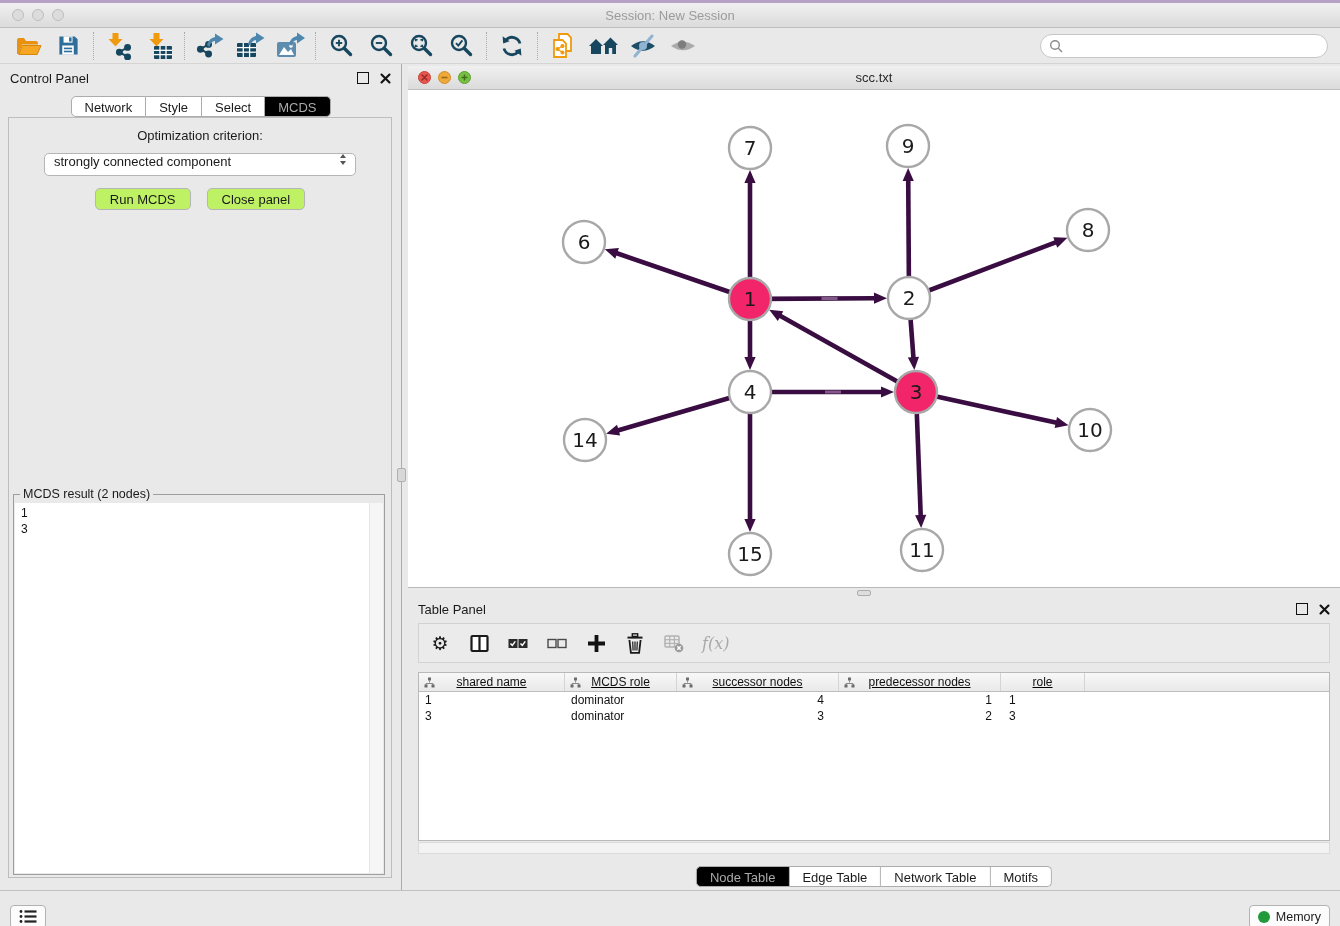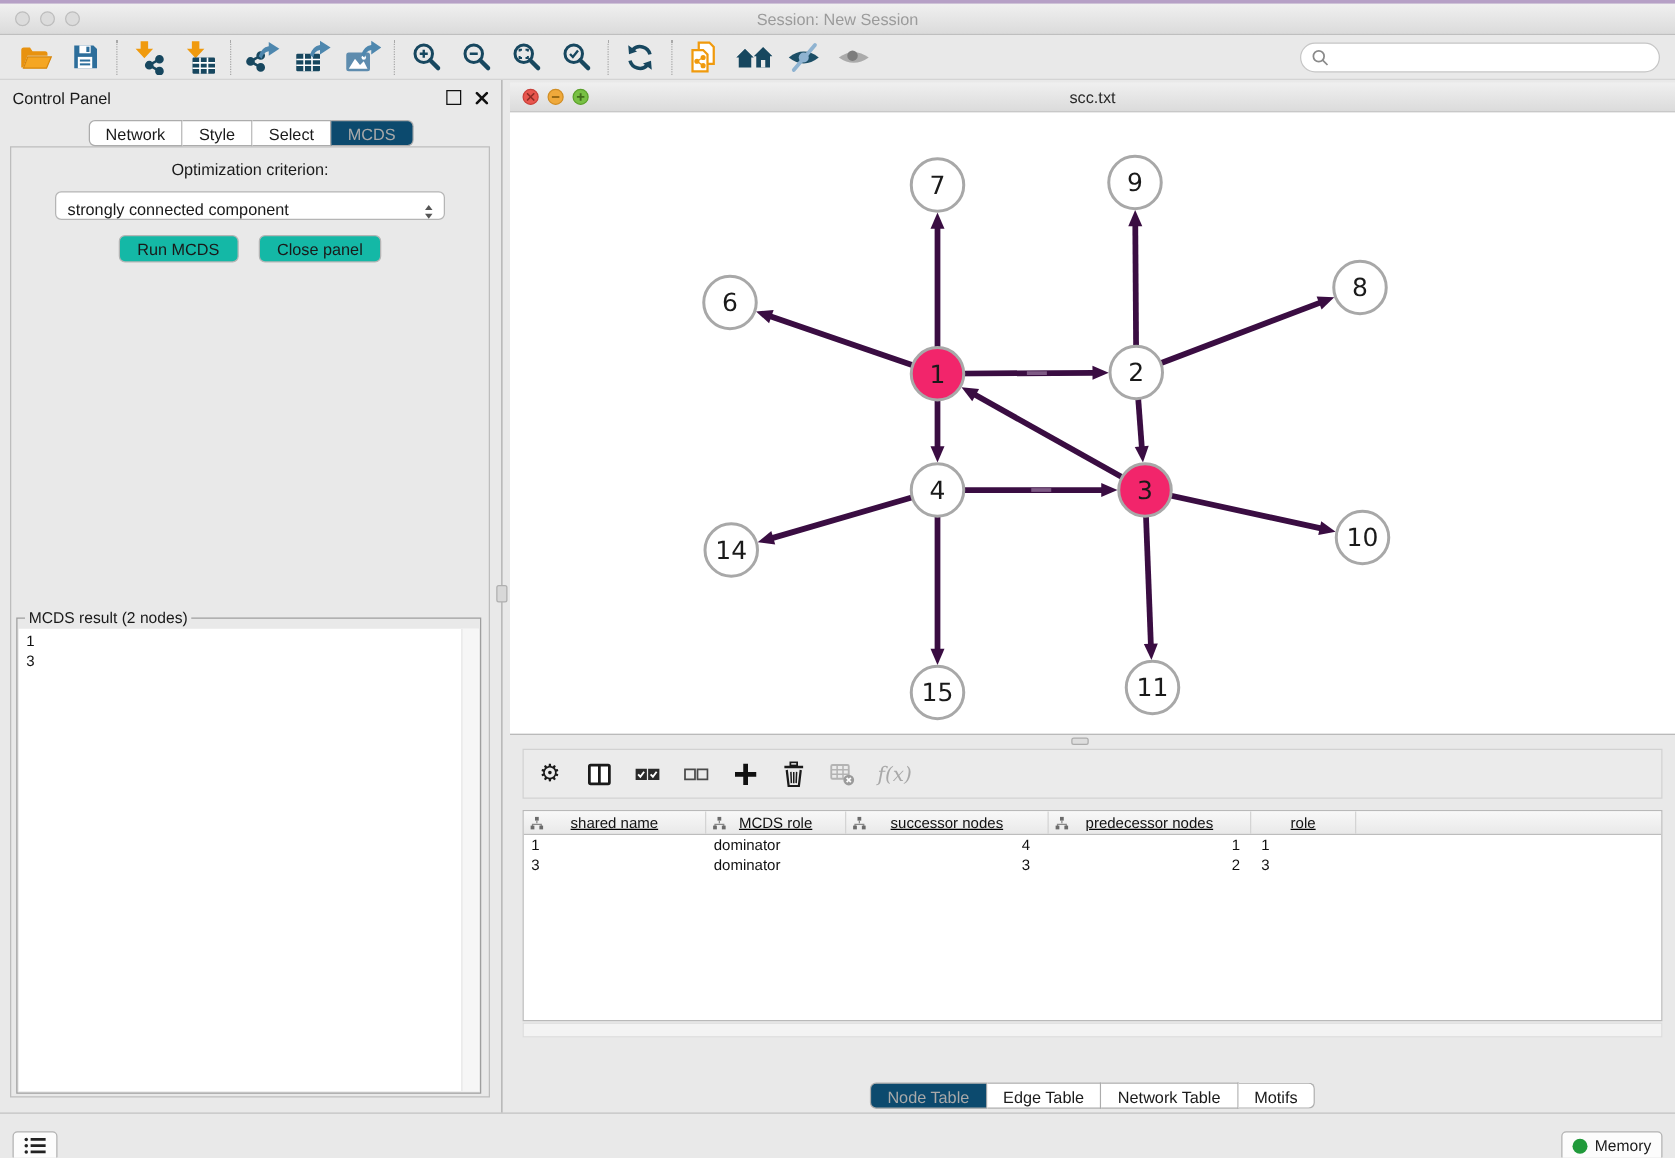--- a/index.html
+++ b/index.html
@@ -34,32 +34,32 @@
   .panel-header.small{height:24px;}
   .panel-title{font-size:13px;color:#1a1a1a;}
   .panel-btns{margin-left:auto;display:flex;align-items:center;gap:11px;}
   .float-btn{width:10px;height:10px;border:1.7px solid #111;background:transparent;box-sizing:content-box;}
   
   .tabbar{display:flex;}
   .tab{background:#fff;border:1px solid #ACACAC;border-left:none;padding:0 13px;font-size:13px;
     color:#1a1a1a;height:21px;line-height:21px;box-sizing:border-box;white-space:nowrap;}
   .tab:first-child{border-left:1px solid #ACACAC;border-radius:5px 0 0 5px;}
   .tab:last-child{border-radius:0 5px 5px 0;}
-  .tab.active{background:#0c4a6e;color:#A9A9A9;}
+  .tab.active{background:#000000;color:#A9A9A9;}
   .cp-tabs{position:absolute;top:32px;left:50%;transform:translateX(-50%);z-index:2;}
   
   .cp-body{position:absolute;left:8px;right:9px;top:53px;bottom:12px;border:1px solid #BDBDBD;}
   .opt-label{text-align:center;margin-top:10px;font-size:13px;color:#1a1a1a;}
   .dropdown{width:312px;height:23px;margin:10px auto 0;background:#fff;border:1px solid #B5B5B5;border-radius:5px;
-    display:flex;align-items:flex-end;padding:0 9px;box-sizing:border-box;font-size:13px;color:#1a1a1a;}
+    display:flex;align-items:flex-start;padding:0 9px;box-sizing:border-box;font-size:13px;color:#1a1a1a;}
   .spinner{margin-left:auto;display:flex;flex-direction:column;gap:3px;align-items:center;}
   .tri-up{width:0;height:0;border-left:3.5px solid transparent;border-right:3.5px solid transparent;border-bottom:4.5px solid #555;}
   .tri-down{width:0;height:0;border-left:3.5px solid transparent;border-right:3.5px solid transparent;border-top:4.5px solid #555;}
   .btn-row{display:flex;justify-content:center;gap:16px;margin-top:12px;}
-  .btn{height:22px;background:#14b8a6;border:1px solid #B5B5B5;border-radius:5px;font-size:13px;
+  .btn{height:22px;background:#bef264;border:1px solid #B5B5B5;border-radius:5px;font-size:13px;
     padding:0 14px;display:flex;align-items:center;font-family:inherit;color:#1a1a1a;}
   .result-box{position:absolute;left:4px;right:6px;top:376px;bottom:2px;border:1px solid #9E9E9E;}
   .result-legend{position:absolute;top:-8px;left:6px;background:#E9E9E9;padding:0 3px;font-size:12.5px;color:#1a1a1a;}
   .result-area{position:absolute;left:1px;right:1px;top:8px;bottom:1px;background:#fff;
     font-size:12px;line-height:16px;padding:2px 0 0 6px;box-sizing:border-box;color:#111;}
   .result-scroll{position:absolute;right:1px;top:8px;bottom:1px;width:13px;background:#F6F6F6;border-left:1px solid #E6E6E6;}
   
   .net-titlebar{height:24px;margin-top:2px;background:linear-gradient(#F0F0F0,#DBDBDB);
     border-bottom:1px solid #BFBFBF;display:flex;align-items:center;position:relative;box-sizing:border-box;}
   .net-lights{display:flex;gap:7px;margin-left:10px;z-index:2;}
@@ -403,20 +403,29 @@
             <text x="342" y="464" text-anchor="middle" dy="0.35em" font-size="20" fill="#1a1a1a" font-family="&quot;DejaVu Sans&quot;, sans-serif">15</text>
           </g>
         </svg>
     </div>
 
     <div class="h-divider">
       <span class="h-grip"></span>
     </div>
 
     <div class="table-panel">
+      <div class="panel-header small">
+        <span class="panel-title">Table Panel</span>
+        <span class="panel-btns">
+          <span class="float-btn"></span>
+          <svg width="11" height="11" viewBox="0 0 11 11">
+            <path d="M1.5 1.5 L9.5 9.5 M9.5 1.5 L1.5 9.5" stroke="#111" stroke-width="2.1" stroke-linecap="round"></path>
+          </svg>
+        </span>
+      </div>
 
       <div class="tp-toolbar">
         <span class="tp-icon">
           <span class="gear-glyph">⚙</span>
         </span>
         <span class="tp-icon">
           <svg width="19" height="19" viewBox="0 0 19 19">
             <rect x="1.5" y="2" width="16" height="15" rx="1" fill="#fff" stroke="#1a1a1a" stroke-width="2.2"></rect>
             <line x1="9.5" y1="2" x2="9.5" y2="17" stroke="#1a1a1a" stroke-width="2.2"></line>
           </svg>

